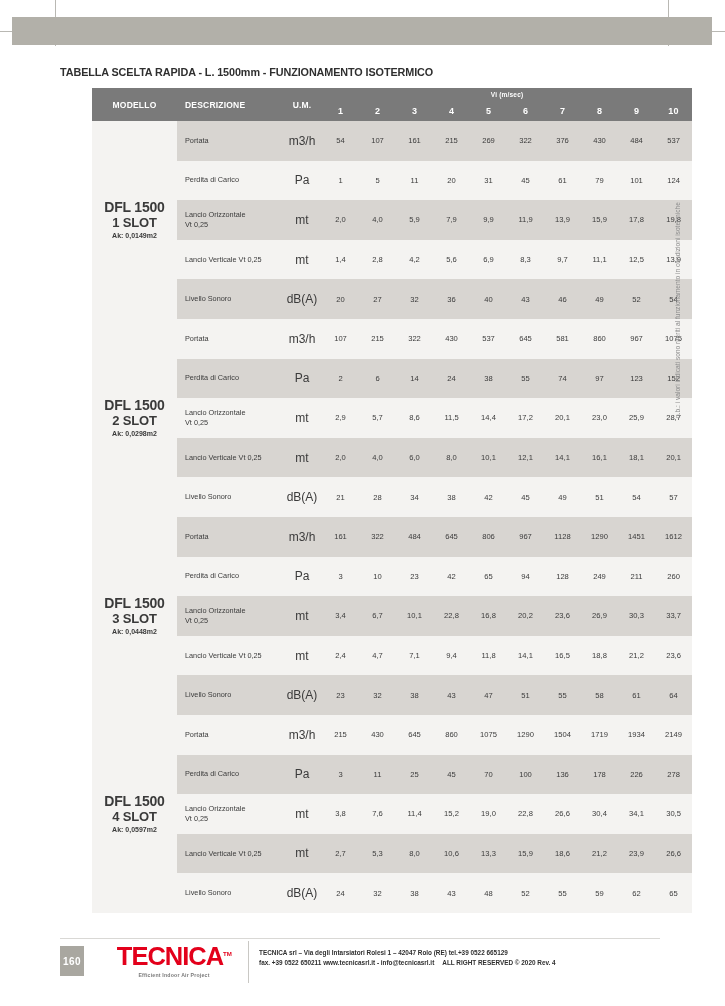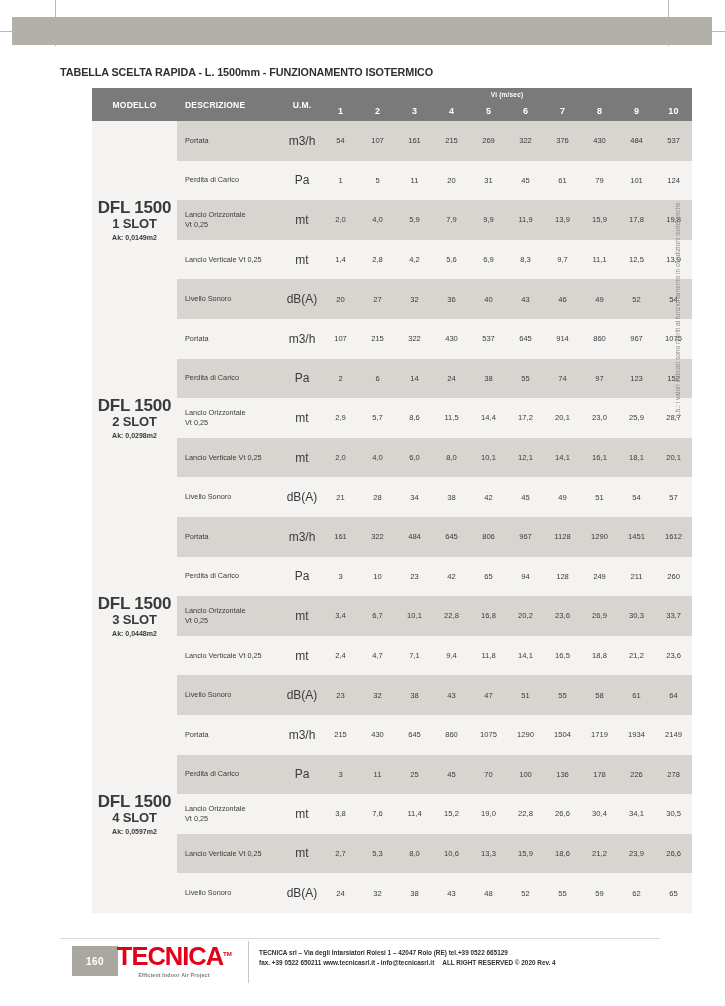--- a/index.html
+++ b/index.html
@@ -39,21 +39,21 @@
   .hd-vi{font-size:6.5px;font-weight:bold;height:13px;border-bottom:2px solid #ffffff;}
   .hd-num{font-size:9px;height:20px;}
   .hd-tall{height:33px;}
 
   
   .model-cell{
     background:#f4f3f1;text-align:center;vertical-align:middle;
     border-right:2px solid #ffffff;border-bottom:2px solid #ffffff;
     color:#3a3a3a;line-height:1.12;
   }
-  .model-name{font-size:17px;font-weight:bold;letter-spacing:-0.2px;}
+  .model-name{font-size:14px;font-weight:bold;letter-spacing:-0.2px;}
   .model-slot{font-size:13px;font-weight:bold;letter-spacing:-0.2px;}
   .model-ak{font-size:7px;font-weight:bold;margin-top:2px;}
 
   .desc{
     text-align:left;padding-left:8px !important;vertical-align:middle;
     font-size:7.3px;color:#3b3b3b;line-height:1.35;
     border-right:2px solid #ffffff;border-bottom:2px solid #ffffff;
   }
   .um,.val{
     text-align:center;vertical-align:middle;
@@ -72,23 +72,23 @@
   .vnote span{
     display:block;white-space:nowrap;
     font-size:6.6px;color:#8d8d8d;
     transform:rotate(-90deg);transform-origin:0 0;
     position:absolute;left:11px;top:330px;
   }
 
   
   .foot-rule{position:absolute;left:60px;top:938px;width:600px;height:1px;background:#d9d8d5;}
   .page-box{
-    position:absolute;left:60px;top:946px;width:46px;height:30px;
+    position:absolute;left:60px;top:946px;width:24px;height:30px;
     background:#a9a7a0;color:#ffffff;font-size:10px;font-weight:bold;
-    display:flex;align-items:center;justify-content:center;letter-spacing:0.5px;margin-left:12px;
+    display:flex;align-items:center;justify-content:center;letter-spacing:0.5px;
   }
   .logo-wrap{position:absolute;left:114px;top:944px;width:120px;text-align:center;}
   .logo-text{
     font-size:25px;font-weight:bold;color:#e3001b;letter-spacing:-1px;
     line-height:1;transform:scaleX(1.02);transform-origin:center;
     font-family:"Liberation Sans", sans-serif;position:relative;display:inline-block;
   }
   .logo-tm{font-size:6px;vertical-align:super;letter-spacing:0;}
   .logo-tag{font-size:5.2px;color:#7a7a7a;font-weight:bold;margin-top:3px;letter-spacing:0.2px;}
   .foot-div{position:absolute;left:248px;top:941px;width:1px;height:42px;background:#c9c8c4;}
@@ -229,21 +229,21 @@
             <div class="model-ak">Ak: 0,0298m2</div>
           </td>
           <td class="desc">Portata</td>
           <td class="um">m3/h</td>
           <td class="val">107</td>
           <td class="val">215</td>
           <td class="val">322</td>
           <td class="val">430</td>
           <td class="val">537</td>
           <td class="val">645</td>
-          <td class="val">914</td>
+          <td class="val">581</td>
           <td class="val">860</td>
           <td class="val">967</td>
           <td class="val">1075</td>
         </tr>
         <tr class="datarow row-a">
           <td class="desc">Perdita di Carico</td>
           <td class="um">Pa</td>
           <td class="val">2</td>
           <td class="val">6</td>
           <td class="val">14</td>

